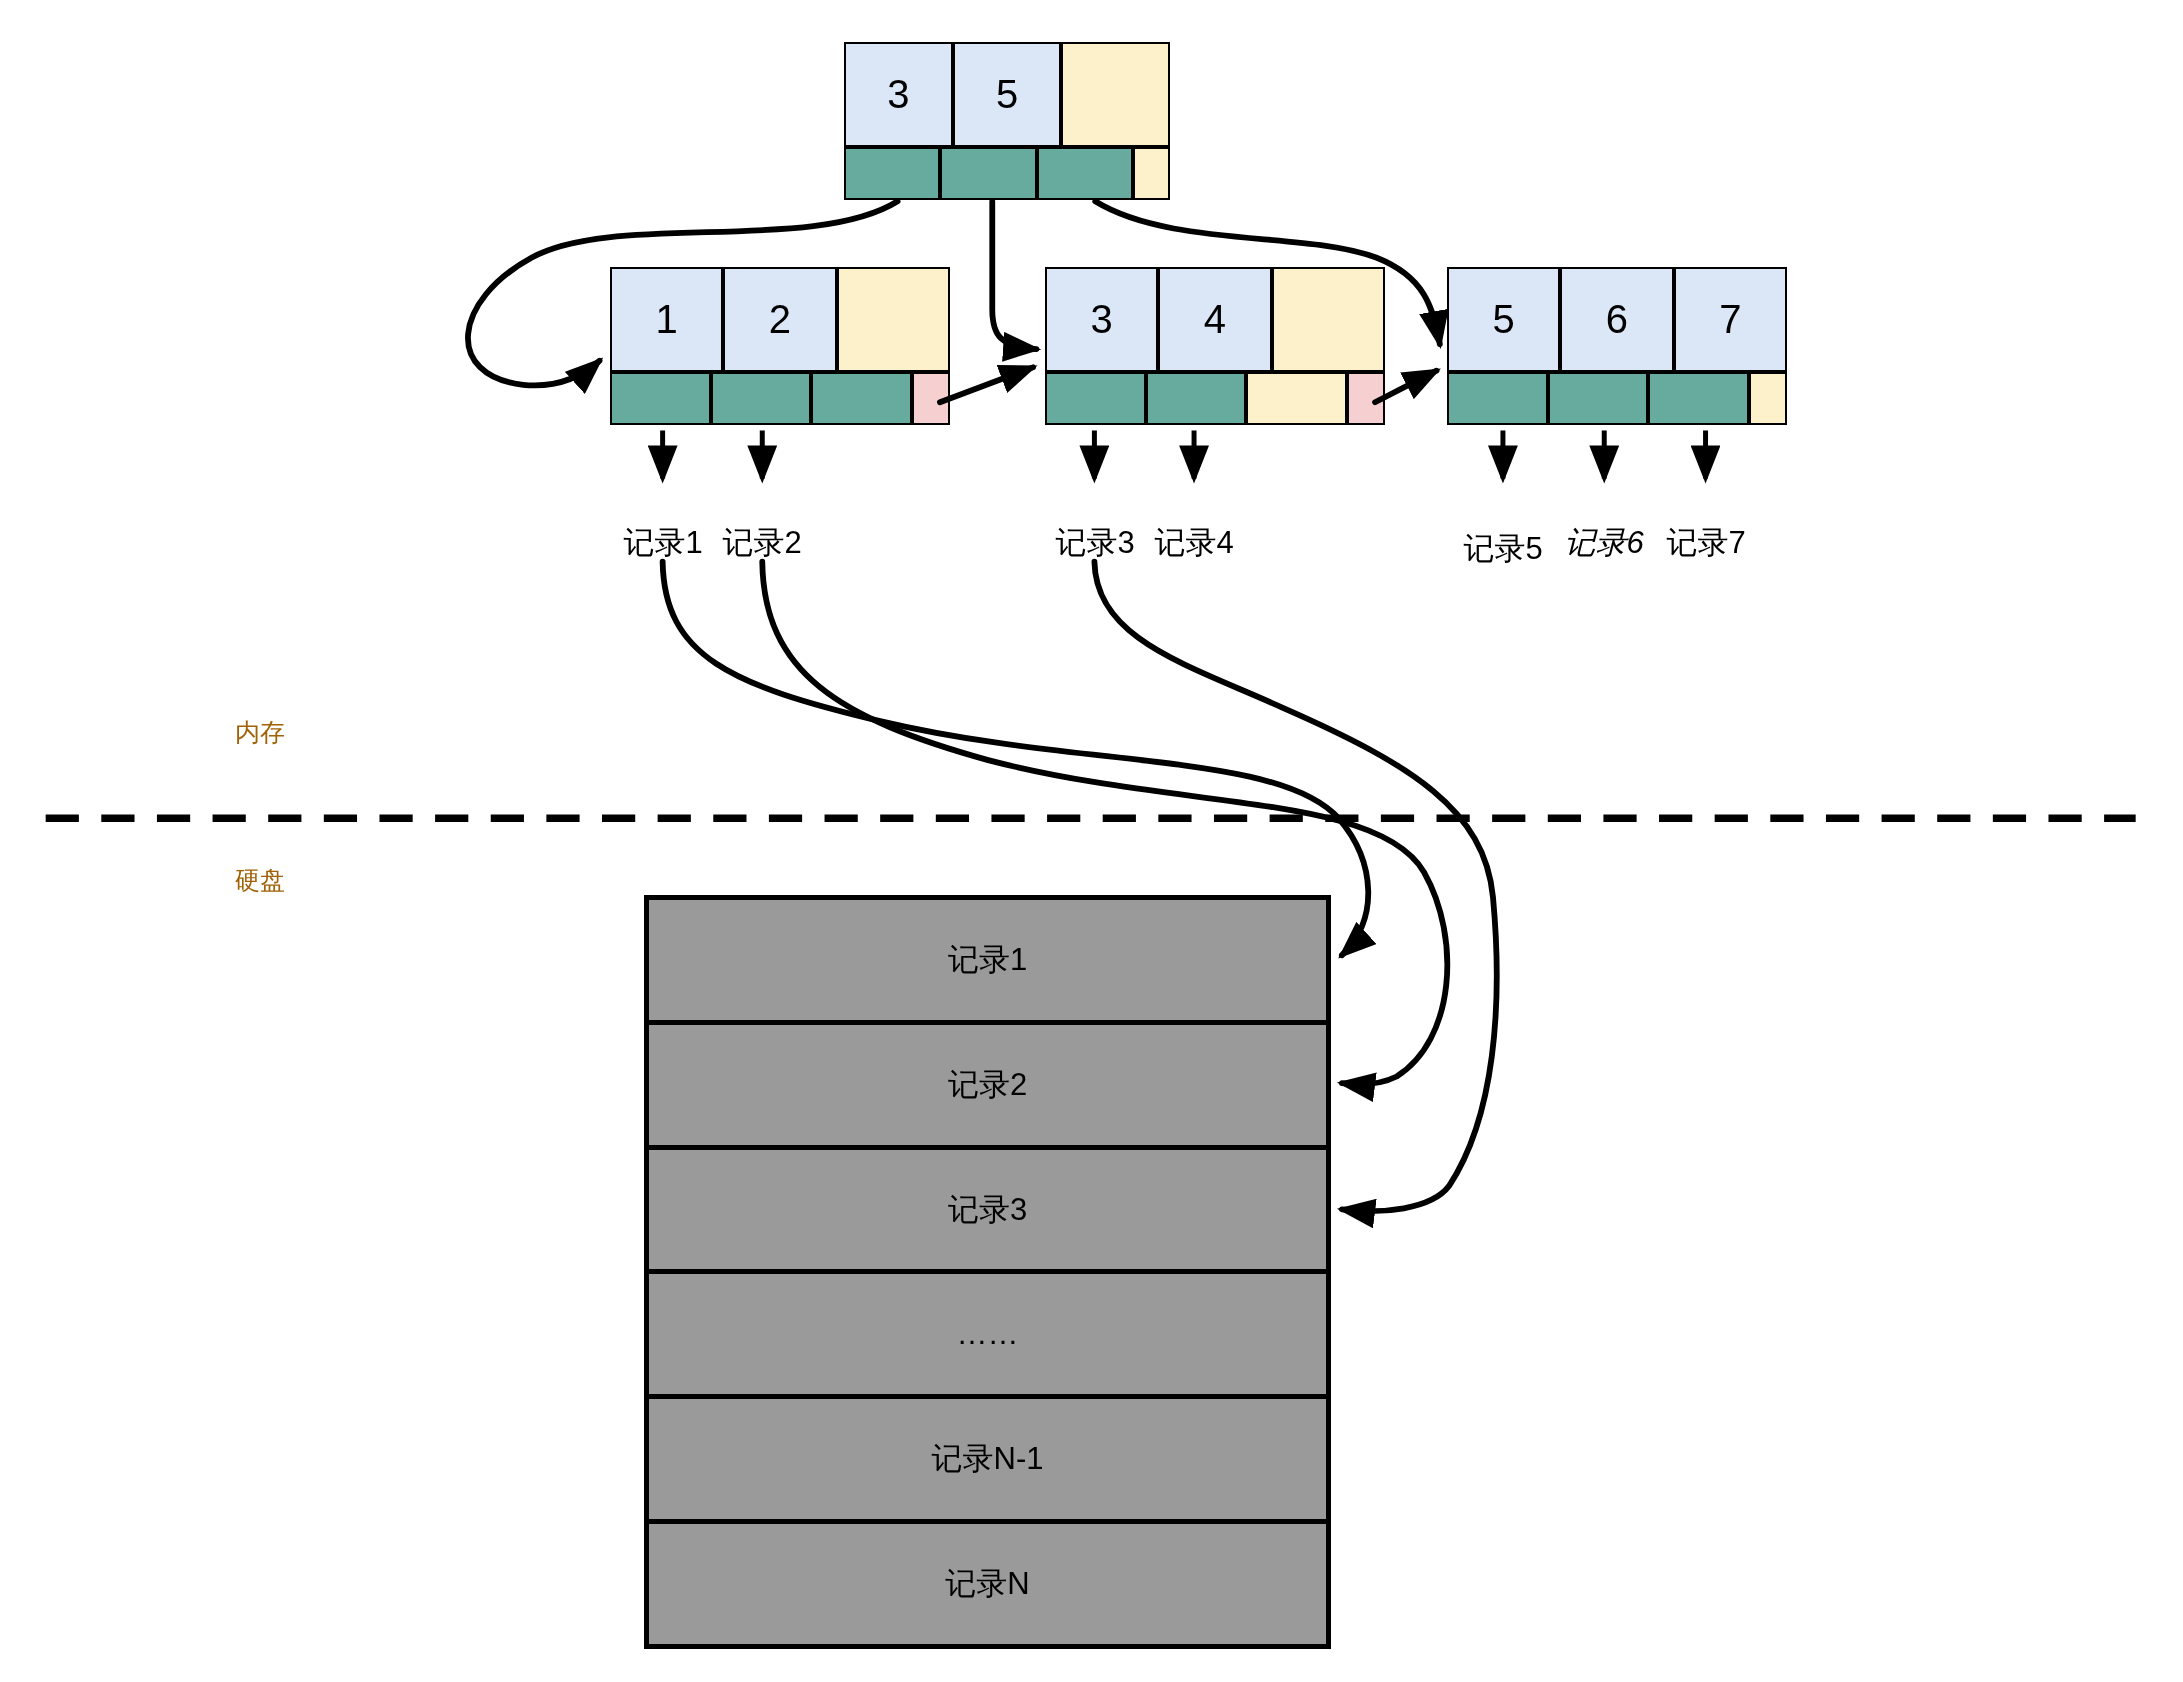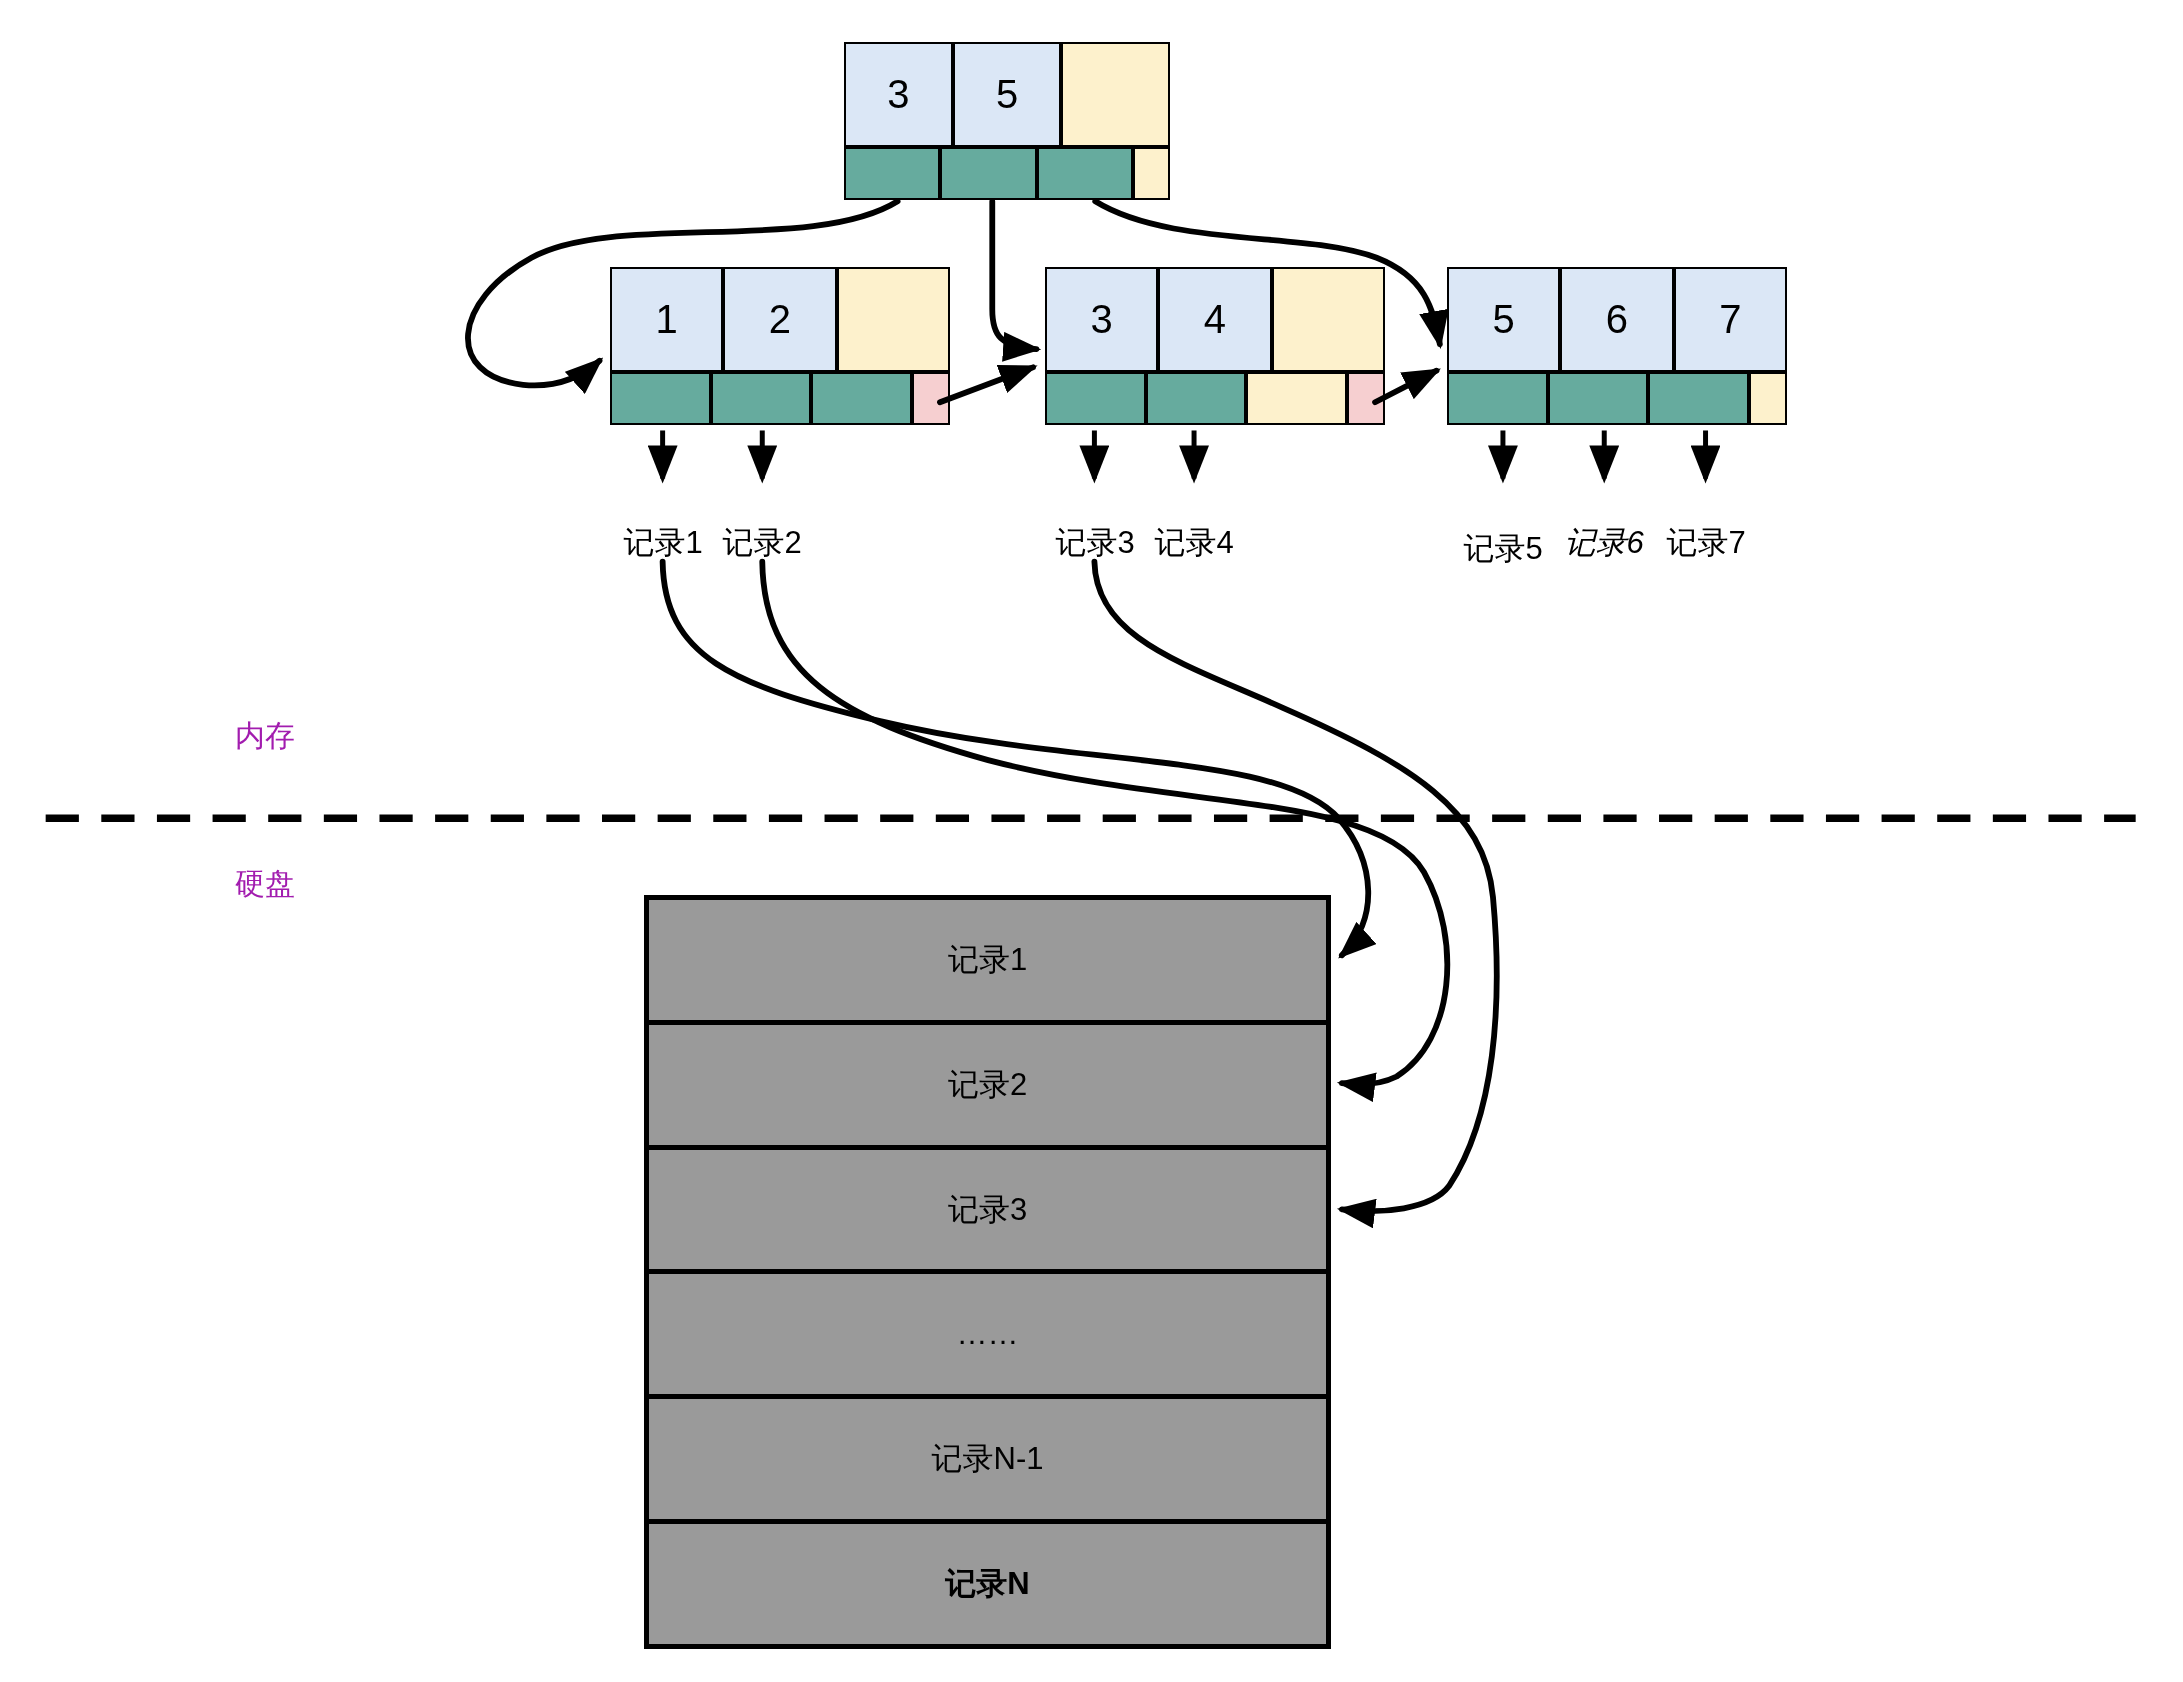--- a/index.html
+++ b/index.html
@@ -16,30 +16,30 @@
   .keyempty{background:#fdf1cc;}
   .ptr{background:#66ab9e;}
   .ptrempty{background:#fdf1cc;}
   .ptrnext{background:#f6cfd0;}
   .f113{flex:113 0 0;}
   .f40{flex:40 0 0;}
   .f1{flex:113 0 0;}
 
   
   .reclabel{position:absolute;transform:translateX(-50%);font-size:31px;color:#000;white-space:nowrap;}
-  .zonelabel{position:absolute;font-size:30px;color:#a21caf;white-space:nowrap;}
+  .zonelabel{position:absolute;font-size:25px;color:#a16207;white-space:nowrap;}
 
   
   .disk{position:absolute;left:644px;top:895px;width:687px;height:754px;
         box-sizing:border-box;border:5px solid #000;background:#9a9a9a;
         display:flex;flex-direction:column;}
   .diskrow{flex:1 1 0;box-sizing:border-box;border-bottom:5px solid #000;
            display:flex;align-items:center;justify-content:center;
            font-size:31px;color:#000;}
-  .diskrow:last-child{border-bottom:none;font-weight:bold;}
+  .diskrow:last-child{border-bottom:none;}
 
   .overlay{position:absolute;left:0;top:0;pointer-events:none;}
 </style>
 </head>
 <body>
 
 <div class="canvas">
 
   <div class="node" style="left:844px;top:42px;width:326px;">
     <div class="nrow row-keys">

